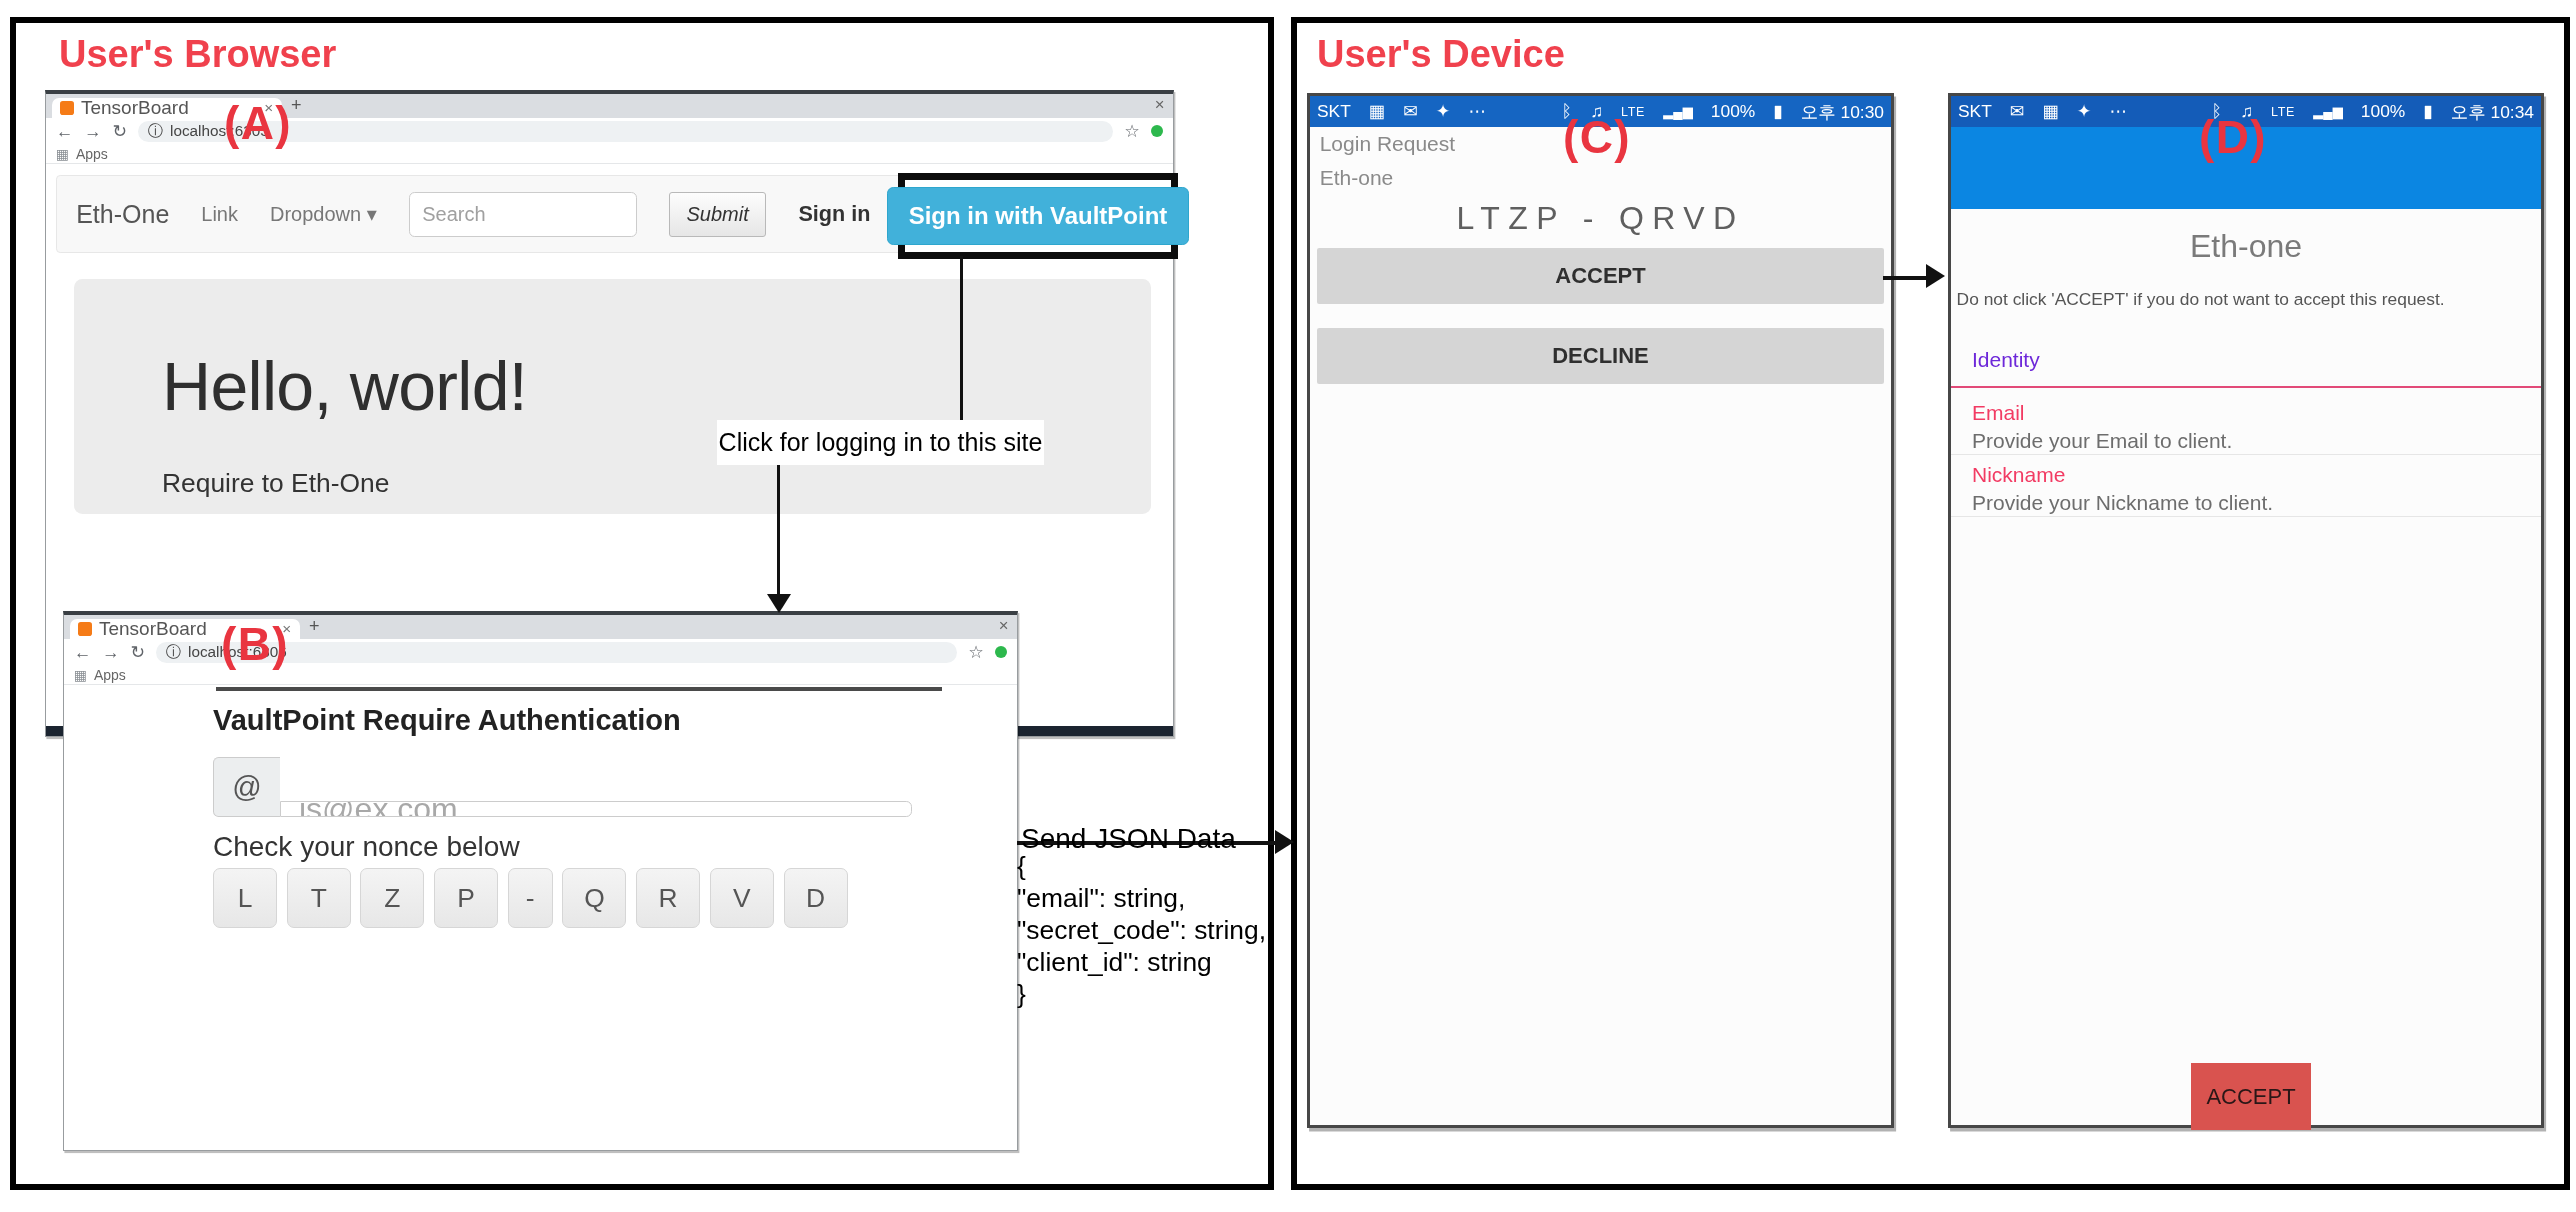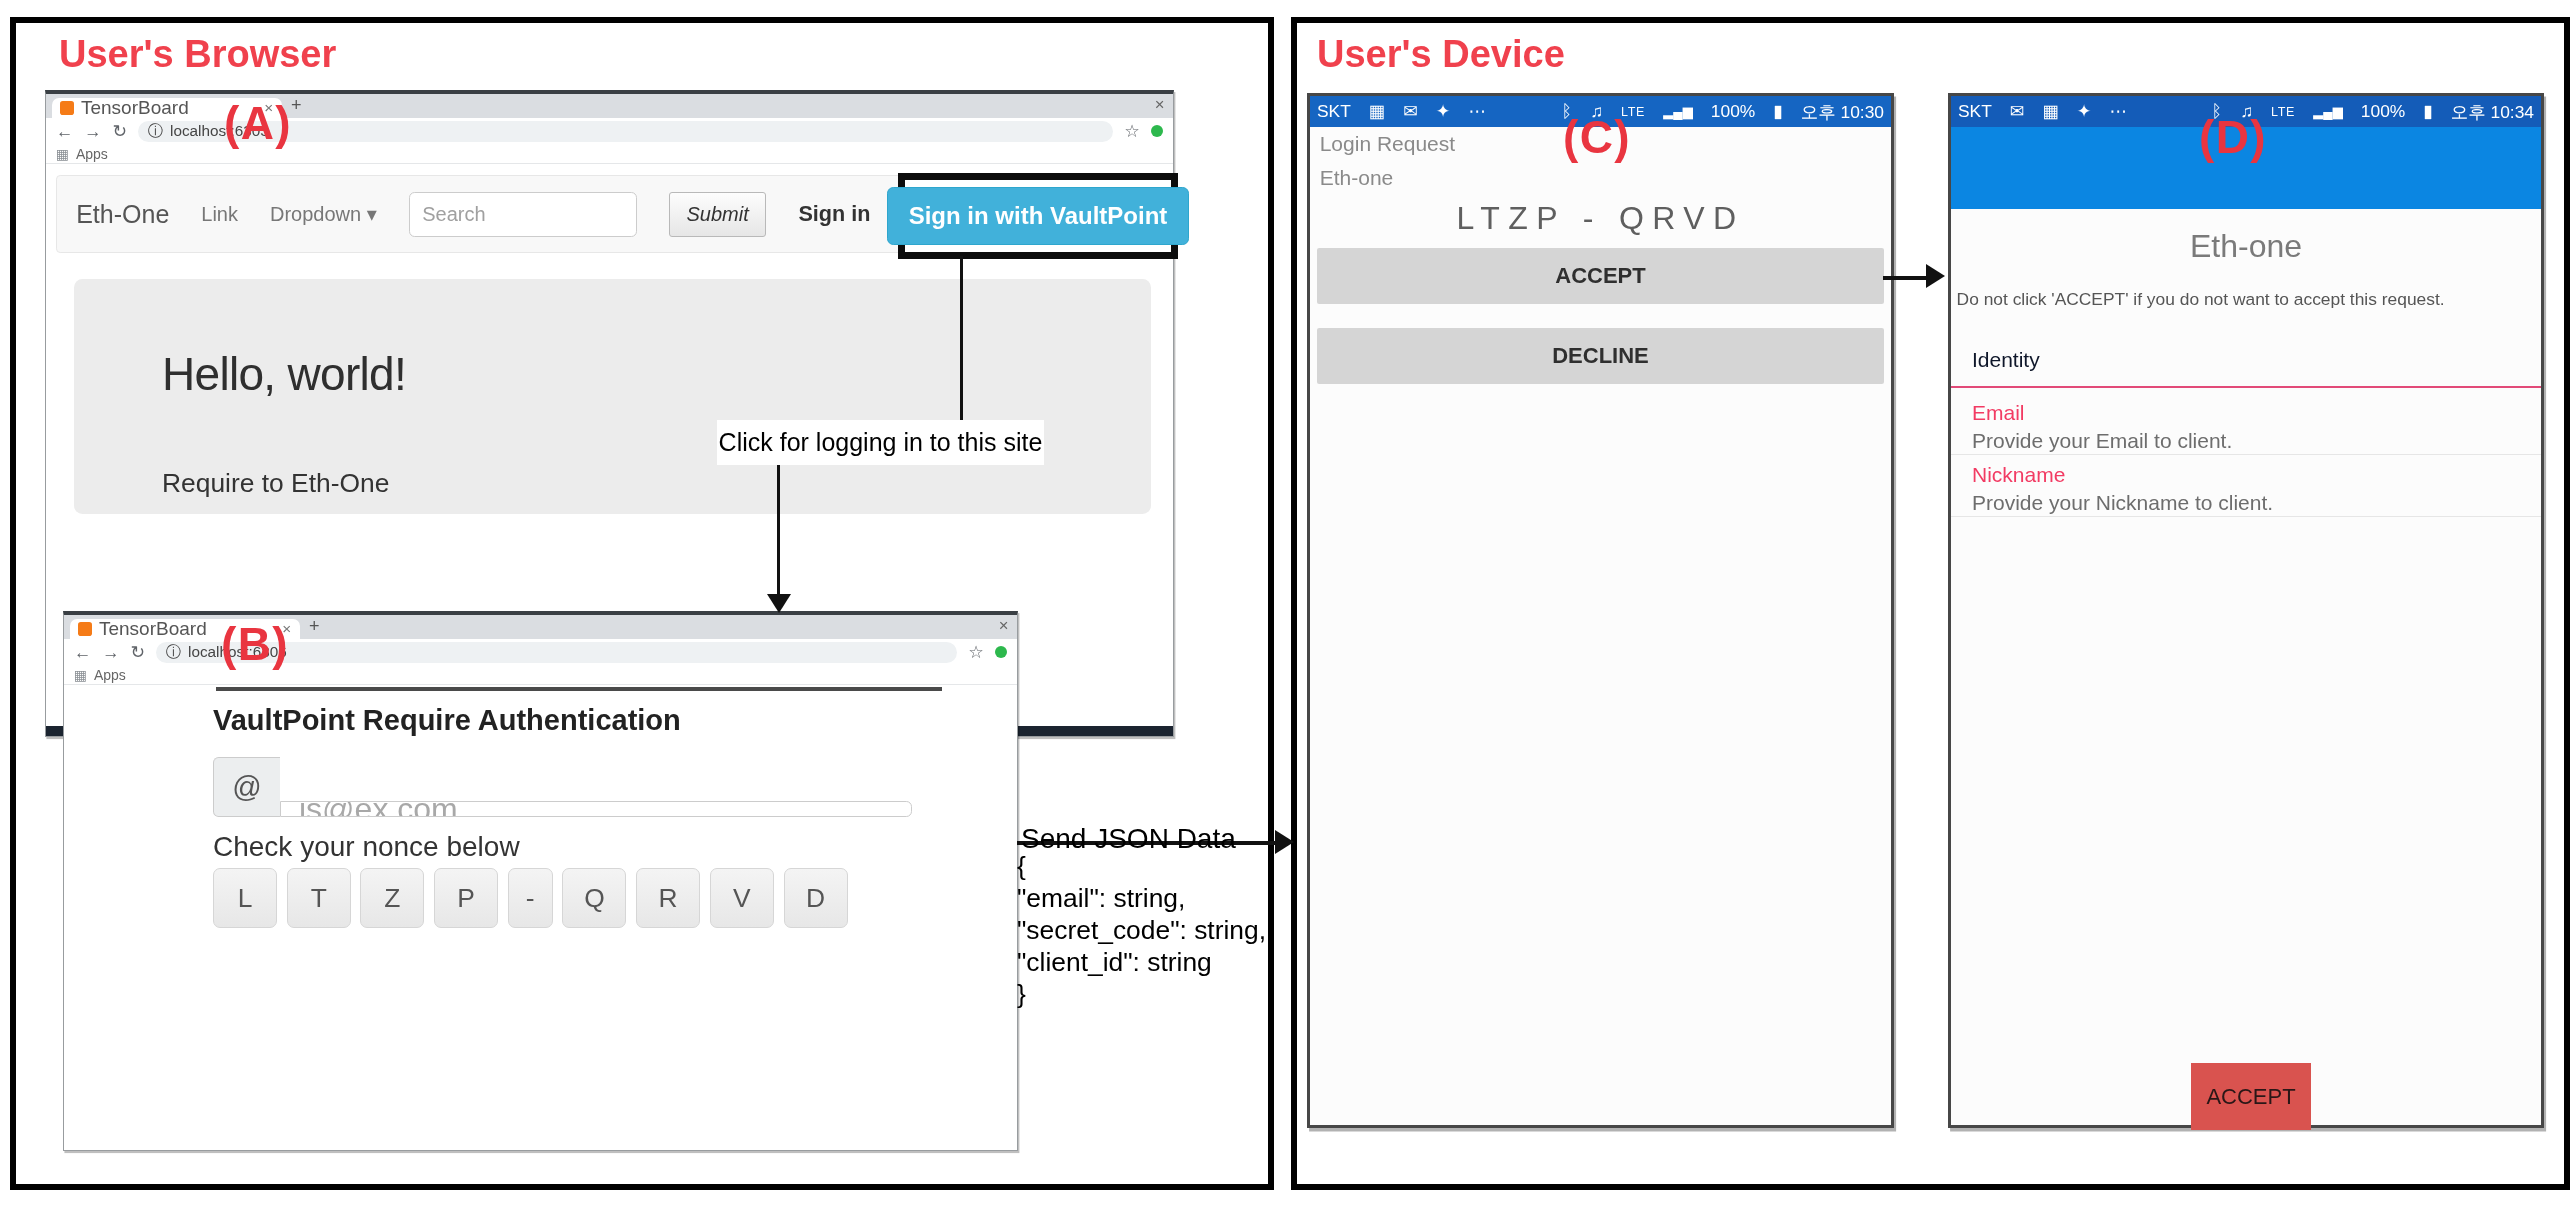--- a/index.html
+++ b/index.html
@@ -31,21 +31,21 @@
   .navbar { position:absolute; background:#f8f8f8; border:1.4px solid #e7e7e7; border-radius:4.2px; display:flex; align-items:center; }
   .brand { font-size:25px; color:#555; margin-left:19.5px; }
   .navlink { font-size:20px; color:#777; }
   .search-input { width:228px; height:45px; border:1.4px solid #ccc; border-radius:5.6px; font-size:20px; padding:0 12.5px; color:#333; background:#fff; }
   .search-input::placeholder { color:#a0a0a0; }
   .btn-default { height:45px; padding:0 16.7px; background:linear-gradient(#fdfdfd,#e6e6e6); border:1.4px solid #b9b9b9; border-radius:3px; font-size:20px; color:#333; display:flex; align-items:center;font-style:italic; }
   .signin-text { font-size:21.6px; font-weight:bold; color:#333; }
   .vp-frame { position:absolute; border:7px solid #0c0c0c; background:#fff; display:flex; align-items:center; justify-content:center; z-index:10; }
   .vp-btn { background:#41b1da; border:1.4px solid #2ea6cd; border-radius:6.3px; color:#fff; font-weight:bold; font-size:24px; padding:14px 21px; white-space:nowrap; }
   .jumbotron { position:absolute; background:#ececec; border-radius:8.4px; }
-  .hello { position:absolute; font-size:46px; font-weight:500; color:#2f2f2f; letter-spacing:-0.7px; }
+  .hello { position:absolute; font-size:68px; font-weight:500; color:#2f2f2f; letter-spacing:-0.7px; }
   .welcome { position:absolute; font-size:26.4px; color:#333; }
   .darkbar { position:absolute; left:0; right:0; bottom:0; height:9.7px; background:#1b2430; }
 
   .callout { position:absolute; background:#fff; display:flex; align-items:center; justify-content:center; font-size:25px; color:#000; z-index:20; }
   .vline { position:absolute; width:2.8px; background:#111; z-index:15; }
   .hline { position:absolute; height:3.5px; background:#111; z-index:15; }
   .arrow-down { position:absolute; width:0; height:0; border-left:12px solid transparent; border-right:12px solid transparent; border-top:19.5px solid #111; z-index:15; }
   .arrow-right { position:absolute; width:0; height:0; border-top:12.5px solid transparent; border-bottom:12.5px solid transparent; border-left:19.5px solid #111; z-index:15; }
 
   
@@ -71,21 +71,21 @@
   .sb-sig { font-size:13.2px; }
   .phone-c .statusbar { background:#1565c2; }
   .phone-d .statusbar { background:#145cb8; }
   .d-header { height:82px; background:#0b86e2; }
   .c-title { position:absolute; left:9.7px; top:36px; font-size:21px; color:#8a8a8a; }
   .c-client { position:absolute; left:9.7px; top:70px; font-size:21px; color:#8a8a8a; }
   .c-nonce { position:absolute; left:0; right:0; top:104px; text-align:center; font-size:32px; color:#5f5f5f; letter-spacing:8.4px; }
   .c-btn { position:absolute; left:7px; right:7px; height:56px; background:#d5d5d5; border-radius:2.1px; display:flex; align-items:center; justify-content:center; font-size:22px; font-weight:bold; color:#2f2f2f; }
   .d-apptitle { position:absolute; left:0; right:0; top:132px; text-align:center; font-size:32px; color:#7a7a7a; }
   .d-note { position:absolute; left:5.6px; top:193px; font-size:17.4px; color:#555; white-space:nowrap; }
-  .d-section { position:absolute; left:21px; top:252px; font-size:21px; color:#0f172a; }
+  .d-section { position:absolute; left:21px; top:252px; font-size:21px; color:#6d28d9; }
   .d-pink-divider { position:absolute; left:0; right:0; top:290px; height:2.1px; background:#e24a78; }
   .d-divider { position:absolute; left:0; right:0; height:1.4px; background:#e6e6e6; }
   .d-item-name { position:absolute; left:21px; font-size:21px; color:#f23b63; }
   .d-item-desc { position:absolute; left:21px; font-size:21px; color:#6d6d6d; }
   .d-accept { position:absolute; left:240px; top:967px; width:120px; height:67px; background:#d9534f; display:flex; align-items:center; justify-content:center; font-size:22px; color:#2a1717; z-index:5; }
 </style>
 </head>
 <body>
 
 <div id="canvas">

